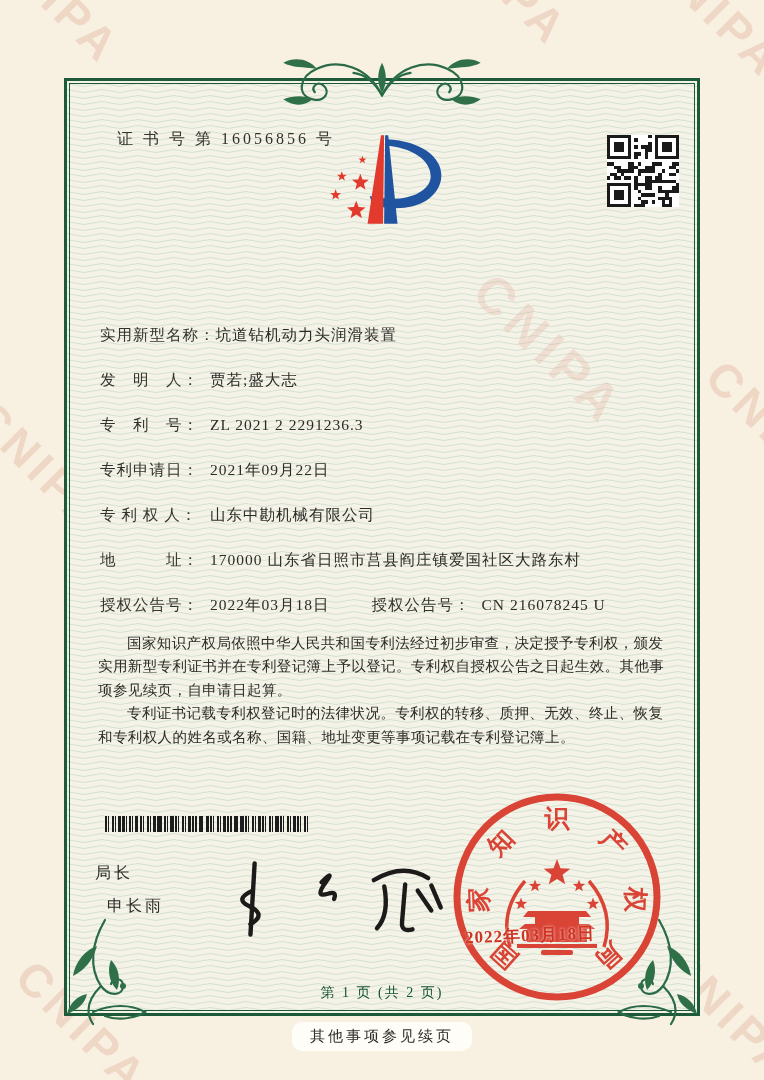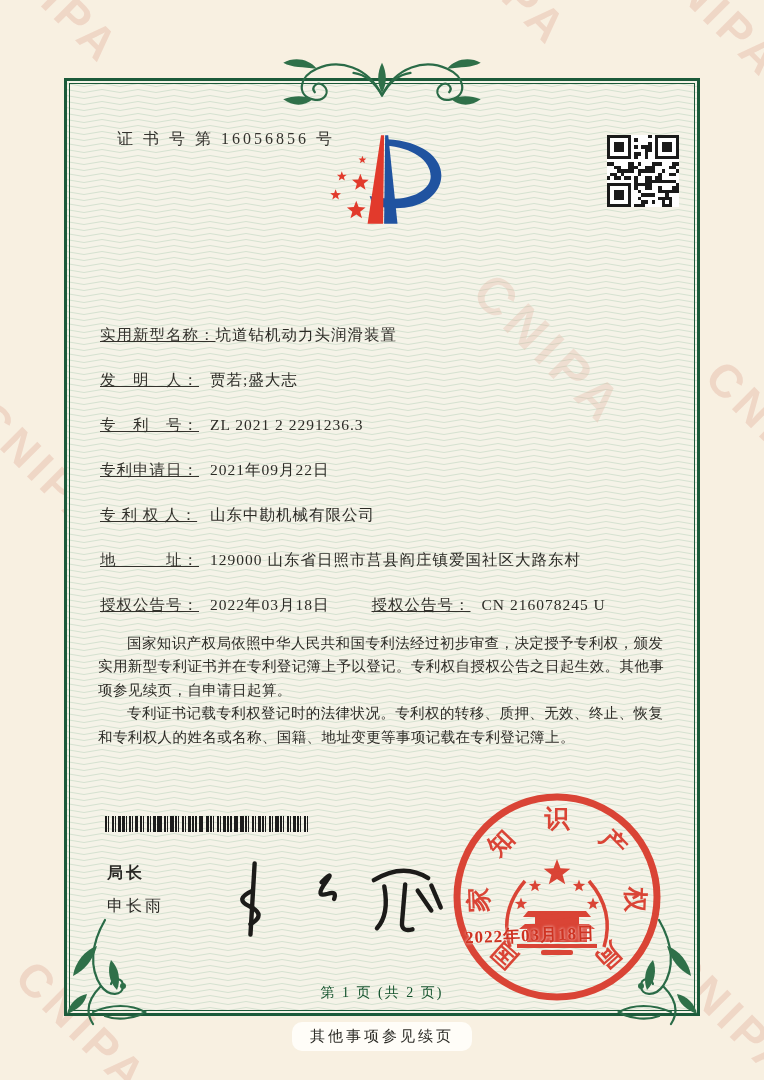--- a/index.html
+++ b/index.html
@@ -24,35 +24,35 @@
   .cert-inner{position:absolute;inset:0;z-index:2;}
 
   .certno{position:absolute;left:50px;top:48px;font-size:16px;letter-spacing:3px;color:#33322d;}
   .logo{position:absolute;left:252px;top:50px;}
   .qr{position:absolute;left:540px;top:54px;}
   .title{position:absolute;left:0;top:152px;width:100%;text-align:center;
          font-size:37px;font-weight:bold;letter-spacing:10px;color:#1f1e19;}
 
   .fields{position:absolute;left:33px;top:243px;width:566px;font-size:15.5px;}
   .frow{height:45px;display:flex;align-items:flex-start;line-height:21px;}
-  .lbl{display:inline-block;min-width:110px;letter-spacing:1px;color:#33322c;text-decoration:underline;}
+  .lbl{display:inline-block;min-width:110px;letter-spacing:1px;color:#33322c;}
   .val{letter-spacing:1px;color:#2c2b26;}
   .grant2{margin-left:42px;display:flex;}
 
   .paras{position:absolute;left:31px;top:551px;width:574px;font-size:14.5px;
          line-height:23.4px;letter-spacing:.4px;color:#2c2b26;}
   .paras p{margin:0;text-indent:2em;}
 
   .barcode{position:absolute;left:38px;top:735px;width:205px;height:16px;
     background:repeating-linear-gradient(90deg,
       #1c1c1c 0 2px,transparent 2px 3px,#1c1c1c 3px 4px,transparent 4px 7px,
       #1c1c1c 7px 9px,transparent 9px 10px,#1c1c1c 10px 11px,transparent 11px 13px,
       #1c1c1c 13px 16px,transparent 16px 17.5px);}
 
-  .sig-title{position:absolute;left:40px;top:782px;font-size:16px;letter-spacing:3px;font-weight:bold;}
+  .sig-title{position:absolute;left:28px;top:782px;font-size:16px;letter-spacing:3px;}
   .sig-name{position:absolute;left:40px;top:815px;font-size:16px;letter-spacing:3px;}
   .signature{position:absolute;left:150px;top:772px;}
 
   .seal{position:absolute;left:374px;top:700px;opacity:.94;}
   .seal-date{position:absolute;left:398px;top:842px;width:180px;font-size:17px;
       font-weight:bold;color:#cf3322;letter-spacing:1px;white-space:nowrap;
       transform:rotate(-2deg);text-shadow:0 0 3px rgba(255,255,255,.85);}
 
   .pageno{position:absolute;left:0;top:903px;width:100%;text-align:center;
       font-size:14px;letter-spacing:2px;color:#14532d;}
@@ -400,21 +400,21 @@
         <div class="frow">
             <span class="lbl">专利申请日：</span>
             <span class="val">2021年09月22日</span>
           </div>
         <div class="frow">
             <span class="lbl">专 利 权 人：</span>
             <span class="val">山东中勘机械有限公司</span>
           </div>
         <div class="frow">
             <span class="lbl">地　　　址：</span>
-            <span class="val">129000 山东省日照市莒县阎庄镇爱国社区大路东村</span>
+            <span class="val">170000 山东省日照市莒县阎庄镇爱国社区大路东村</span>
           </div>
         <div class="frow">
           <span class="lbl">授权公告号：</span>
             <span class="val">2022年03月18日</span>
           <span class="grant2">
               <span class="lbl">授权公告号：</span>
               <span class="val">CN 216078245 U</span>
             </span>
         </div>
       </div>

